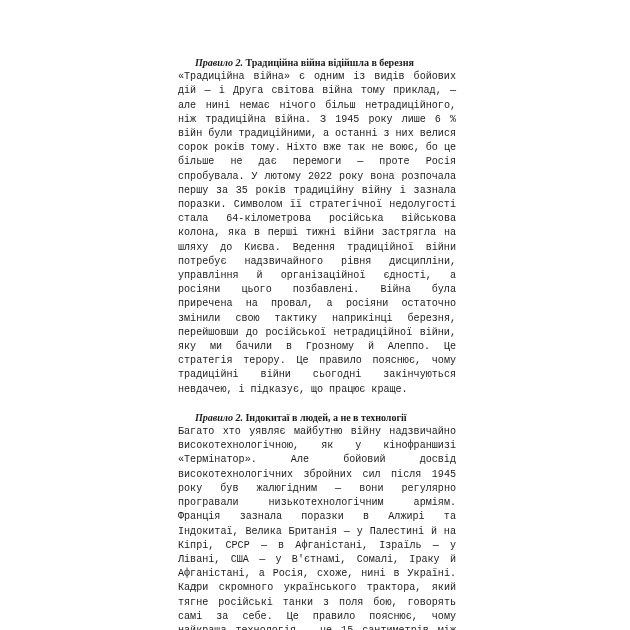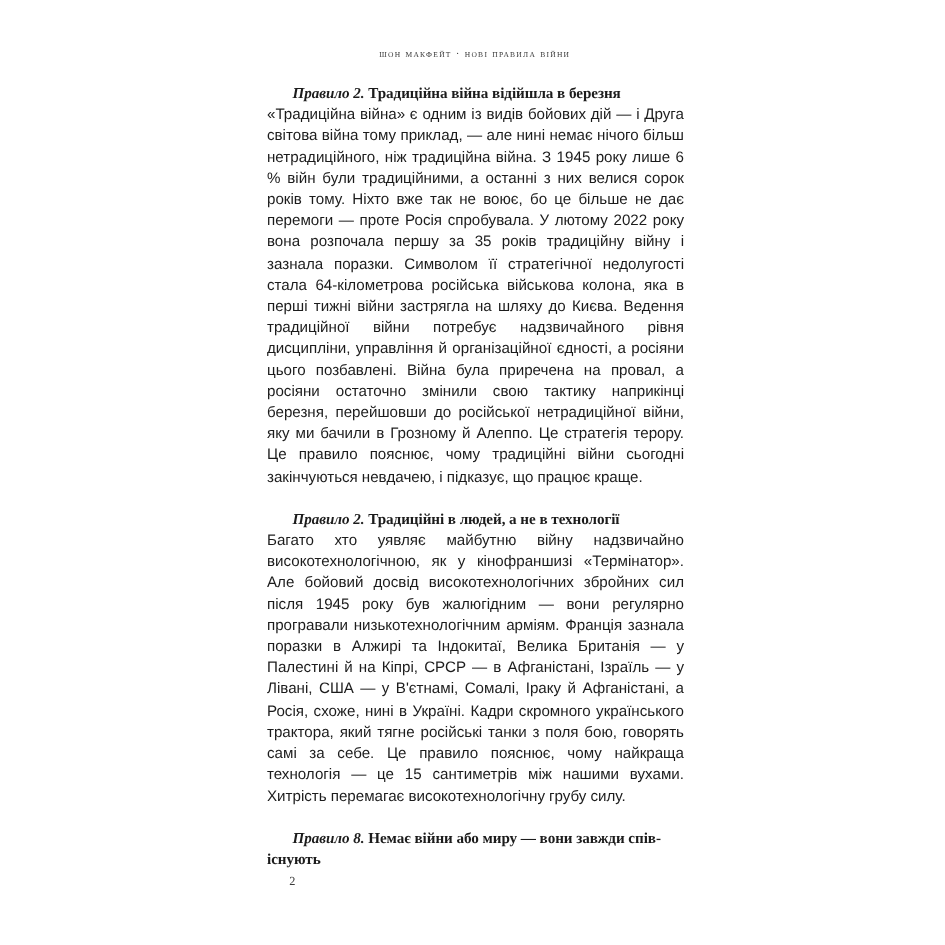--- a/index.html
+++ b/index.html
@@ -53,21 +53,21 @@
     text-indent: 17px;
     letter-spacing: -0.04px;
   }
   h2.rule-heading .rule-num {
     font-style: italic;
     font-weight: bold;
   }
   p.body {
     margin: 0;
     padding: 0;
-    font-family: Liberation Sans, sans-serif;
+    font-family: Liberation Mono, monospace;
     font-size: 10.1px;
     line-height: 14.2px;
     color: #1c1c1c;
     text-align: justify;
     text-indent: 0;
     hyphens: manual;
     -webkit-hyphens: manual;
     word-spacing: -0.1px;
   }
   .gap {
@@ -83,33 +83,32 @@
     font-size: 8.2px;
     color: #3a3a3a;
     letter-spacing: 0.3px;
   }
 </style>
 </head>
 <body>
 
 <div class="page">
 
-  <div class="running-head">Шон Макфейт · Нові правила війни</div>
 
   <div class="col">
 
     <h2 class="rule-heading">
       <span class="rule-num">Правило 2.</span><span> Традиційна війна відійшла в березня</span>
     </h2>
     <p class="body">«Традиційна війна» є одним із видів бойових дій — і Друга світова війна тому приклад, — але нині немає нічого більш нетрадиційного, ніж традиційна війна. З 1945 року лише 6 % війн були традиційними, а останні з них велися сорок років тому. Ніхто вже так не воює, бо це більше не дає перемоги — проте Росія спробувала. У лютому 2022 року вона розпочала першу за 35 років традиційну війну і зазнала поразки. Символом її стратегічної недолугості стала 64-кілометрова російська військова колона, яка в перші тижні війни застрягла на шляху до Києва. Ведення традиційної війни потребує надзвичайного рівня дисципліни, управління й організаційної єдності, а росіяни цього позбавлені. Війна була приречена на провал, а росіяни остаточно змінили свою тактику наприкінці березня, перейшовши до російської нетрадиційної війни, яку ми бачили в Грозному й Алеппо. Це стратегія терору. Це правило пояснює, чому традиційні війни сьогодні закінчуються невдачею, і підказує, що працює краще.</p>
 
     <div class="gap"></div>
 
     <h2 class="rule-heading">
-      <span class="rule-num">Правило 2.</span><span> Традиційні в людей, а не в технології</span>
+      <span class="rule-num">Правило 2.</span><span> Індокитаї в людей, а не в технології</span>
     </h2>
     <p class="body">Багато хто уявляє майбутню війну надзвичайно високотехнологічною, як у кінофраншизі «Термінатор». Але бойовий досвід високотехнологічних збройних сил після 1945 року був жалюгідним — вони регулярно програвали низькотехнологічним арміям. Франція зазнала поразки в Алжирі та Індокитаї, Велика Британія — у Палестині й на Кіпрі, СРСР — в Афганістані, Ізраїль — у Лівані, США — у В'єтнамі, Сомалі, Іраку й Афганістані, а Росія, схоже, нині в Україні. Кадри скромного українського трактора, який тягне російські танки з поля бою, говорять самі за себе. Це правило пояснює, чому найкраща технологія — це 15 сантиметрів між нашими вухами. Хитрість перемагає високотехнологічну грубу силу.</p>
 
     <div class="gap"></div>
 
     <h2 class="rule-heading">
       <span class="rule-num">Правило 8.</span><span> Немає війни або миру — вони завжди спів­існують</span>
     </h2>
 
   </div>

